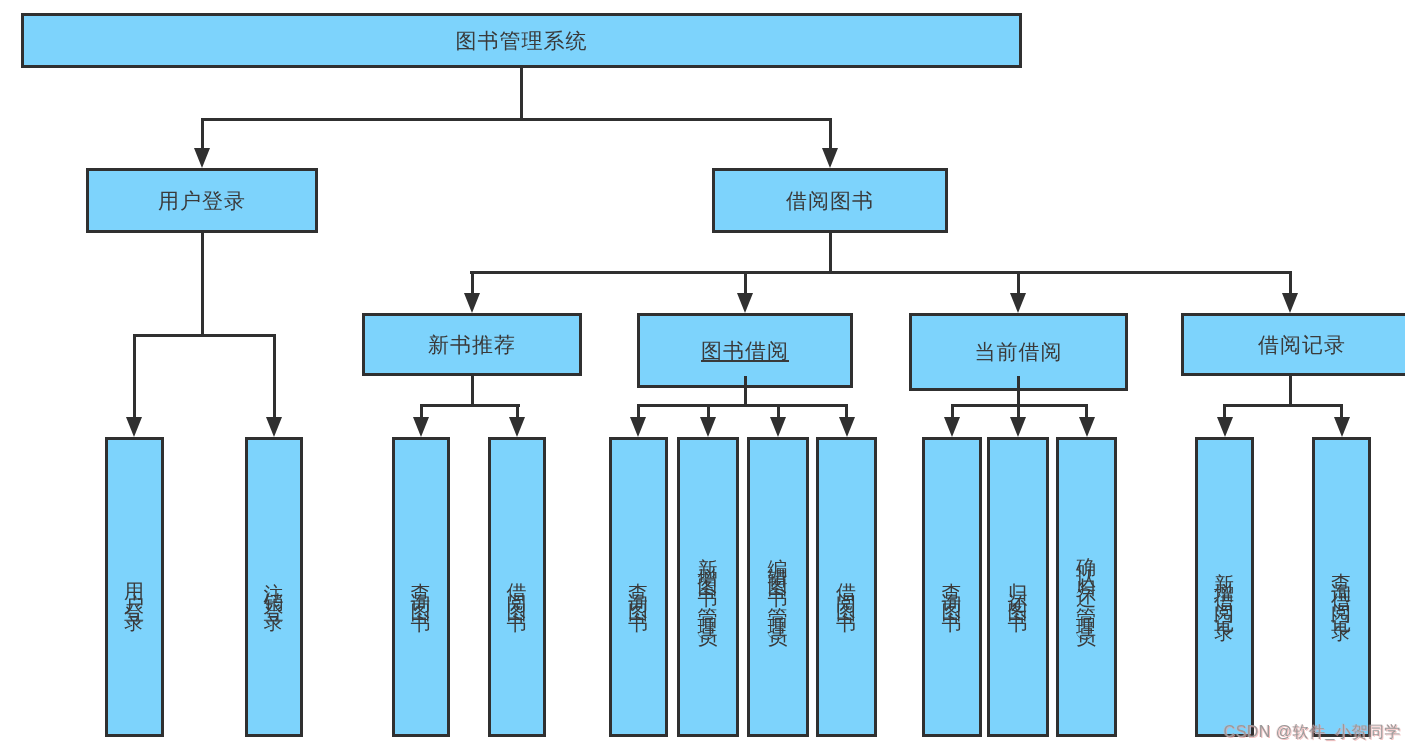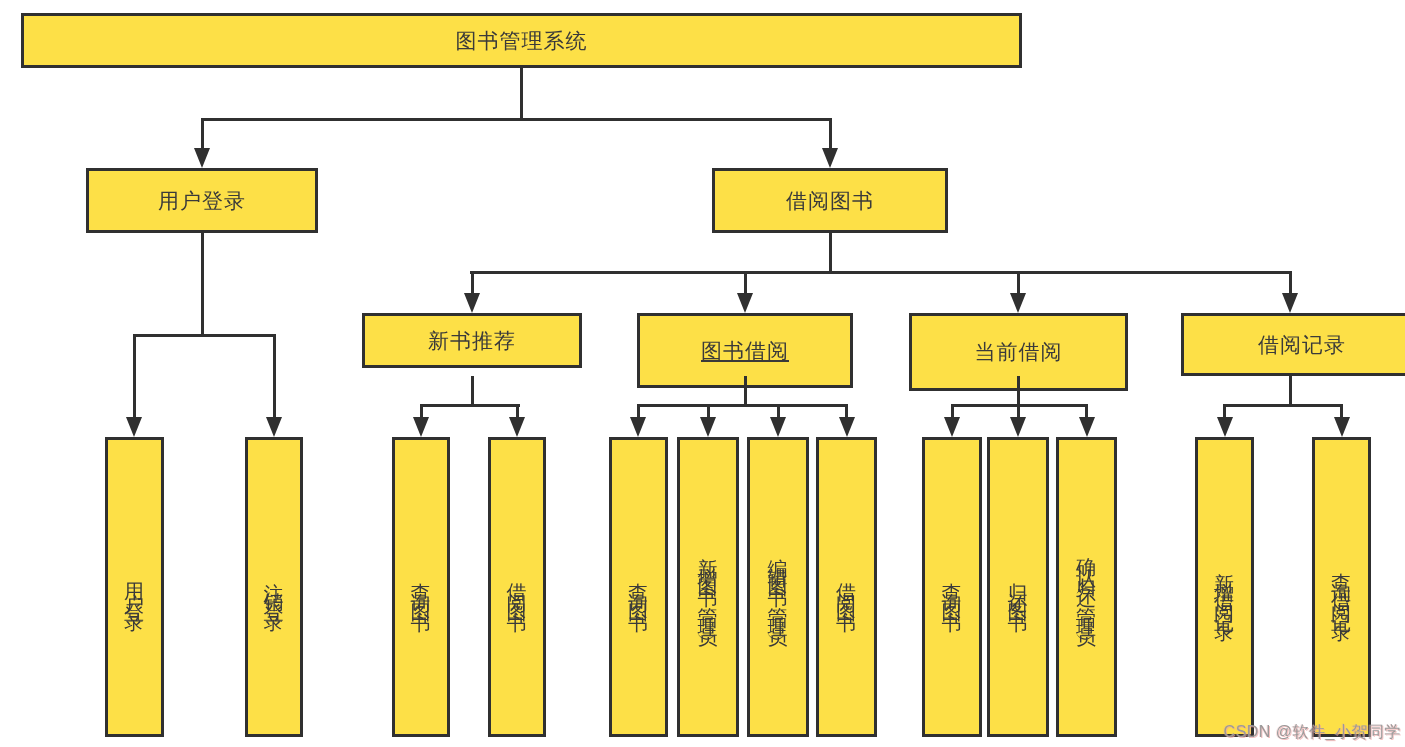--- a/index.html
+++ b/index.html
@@ -9,21 +9,21 @@
     height: 747px;
     background: #ffffff;
     font-family: "Liberation Sans", "DejaVu Sans", sans-serif;
     color: #333333;
     overflow: hidden;
   }
   .node {
     position: absolute;
     box-sizing: border-box;
     border: 3px solid #303030;
-    background: #fde047;
+    background: #7dd3fc;
     display: flex;
     align-items: center;
     justify-content: center;
     font-size: 21px;
     color: #3a3a3a;
     letter-spacing: 1px;
   }
   .leaf .vlabel {
     writing-mode: vertical-rl;
     text-orientation: mixed;
@@ -65,21 +65,21 @@
   </div>
 
   <div class="node" style="left:86px; top:168px; width:232px; height:65px;">
     <span>用户登录</span>
   </div>
 
   <div class="node" style="left:712px; top:168px; width:236px; height:65px;">
     <span>借阅图书</span>
   </div>
 
-  <div class="node" style="left:362px; top:313px; width:220px; height:55px;">
+  <div class="node" style="left:362px; top:313px; width:220px; height:63px;">
     <span>新书推荐</span>
   </div>
 
   <div class="node" style="left:637px; top:313px; width:216px; height:75px;text-decoration:underline;">
     <span>图书借阅</span>
   </div>
 
   <div class="node" style="left:909px; top:313px; width:219px; height:78px;">
     <span>当前借阅</span>
   </div>

